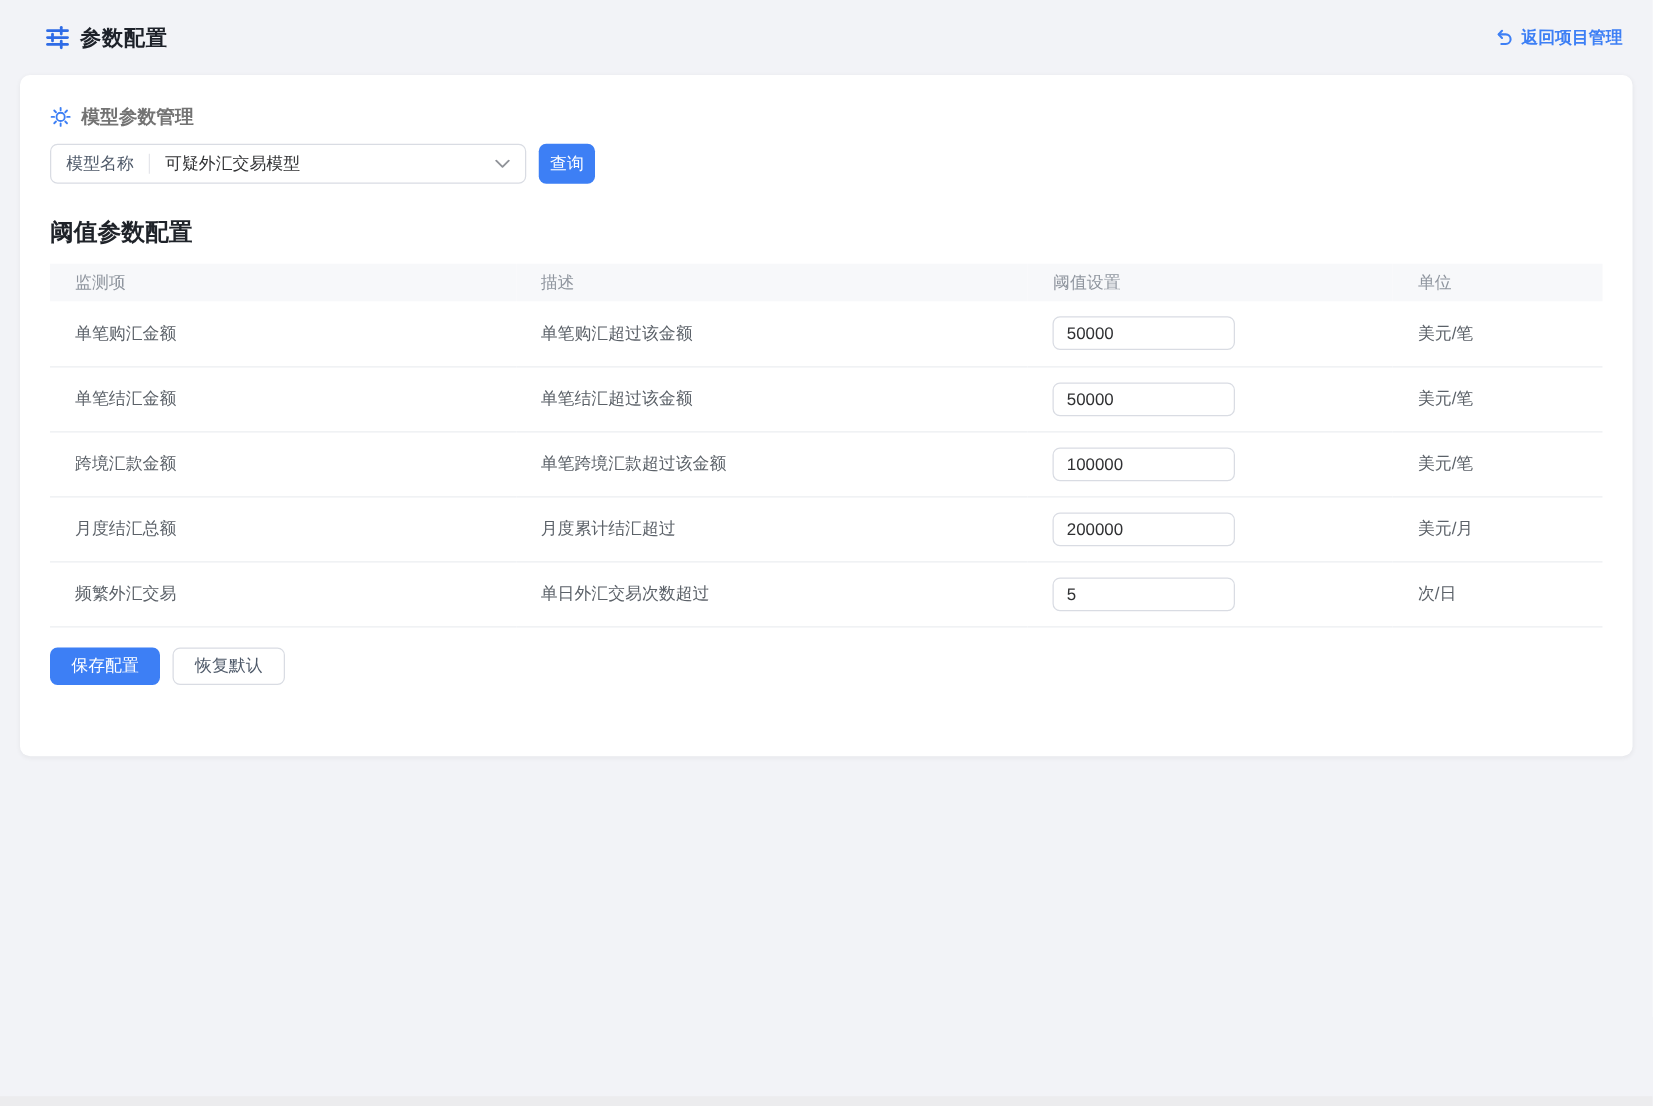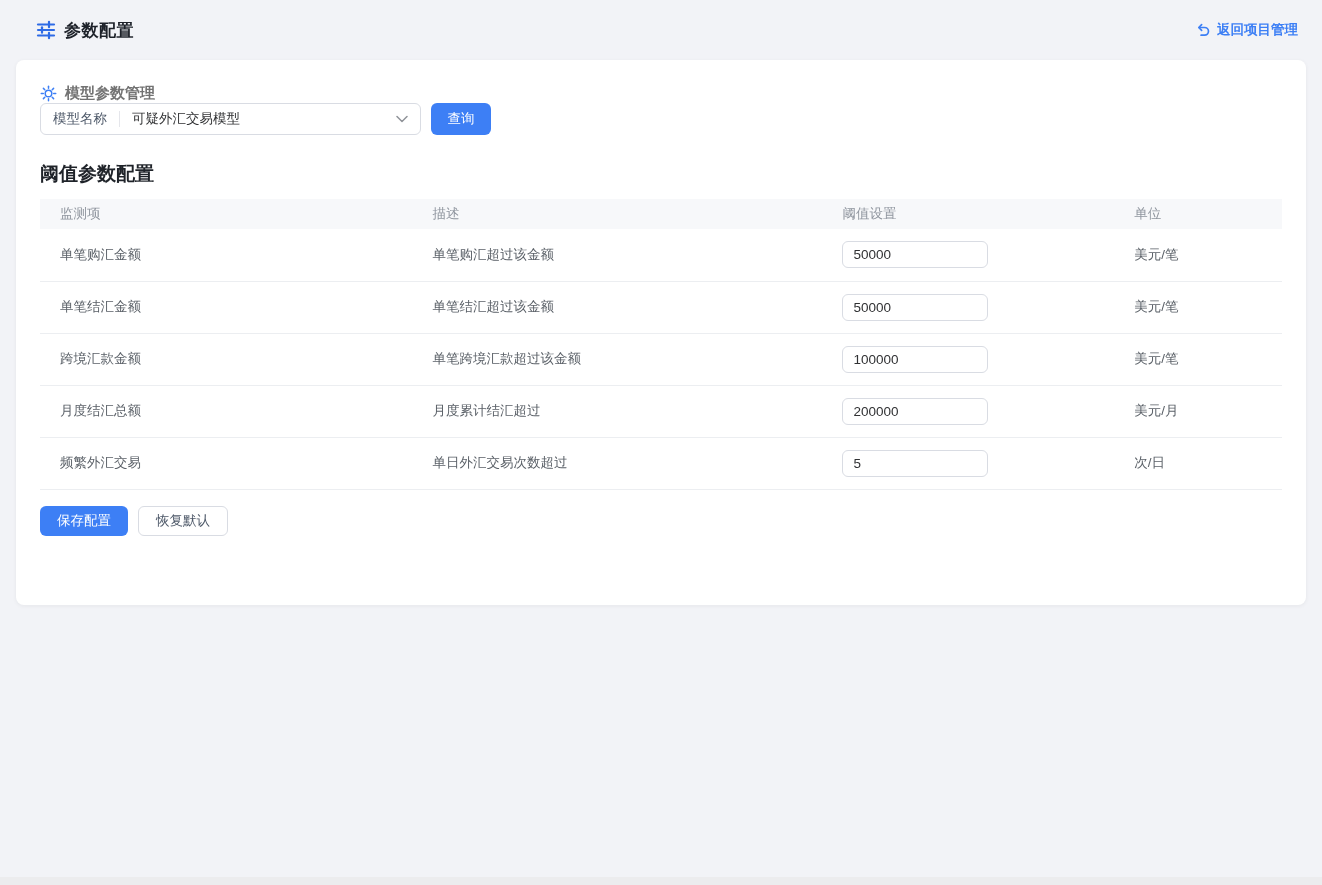--- a/index.html
+++ b/index.html
@@ -27,38 +27,38 @@
     margin: 0 16px;
     height: 545px;
     background: #ffffff;
     border-radius: 8px;
     box-shadow: 0 1px 4px rgba(31,35,41,.06);
     padding: 24px;
   }
   .card-header { display: flex; align-items: center; gap: 8px; }
   .panel-title { font-size: 15px; font-weight: bold; color: #737373; }
   
-  .query-row { display: flex; align-items: flex-end; }
+  .query-row { margin-top: 12px; display: flex; align-items: flex-end; }
   .select-group {
     width: 381px; height: 32px;
     border: 1px solid #d9dce3; border-radius: 6px;
     display: flex; align-items: center;
     background: #fff; cursor: pointer;
   }
   .select-label { padding: 0 12px; font-size: 13.5px; color: #4e5969; white-space: nowrap; }
   .select-divider { width: 1px; height: 16px; background: #e5e6eb; }
   .select-value { padding: 0 12px; font-size: 13.5px; color: #303133; flex: 1; white-space: nowrap; }
   .select-caret { margin-right: 12px; display: flex; align-items: center; }
   .btn {
     height: 32px; border: none; border-radius: 6px;
     font-size: 13.5px; font-family: inherit; cursor: pointer;
     display: inline-flex; align-items: center; justify-content: center;
   }
   .btn-primary { background: #3d7ff5; color: #ffffff; }
-  .btn-query { margin-left: 10px; width: 60px; }
+  .btn-query { margin-left: 10px; width: 45px; }
   
   .section-title { margin-top: 26px; font-size: 19px; font-weight: bold; color: #1f2329; }
   
   table.threshold { margin-top: 12px; width: 100%; border-collapse: collapse; table-layout: fixed; }
   .threshold th {
     background: #f7f8fa;
     height: 30px;
     font-weight: normal; font-size: 13.5px; color: #8f959e;
     text-align: left; padding-left: 20px;
   }

